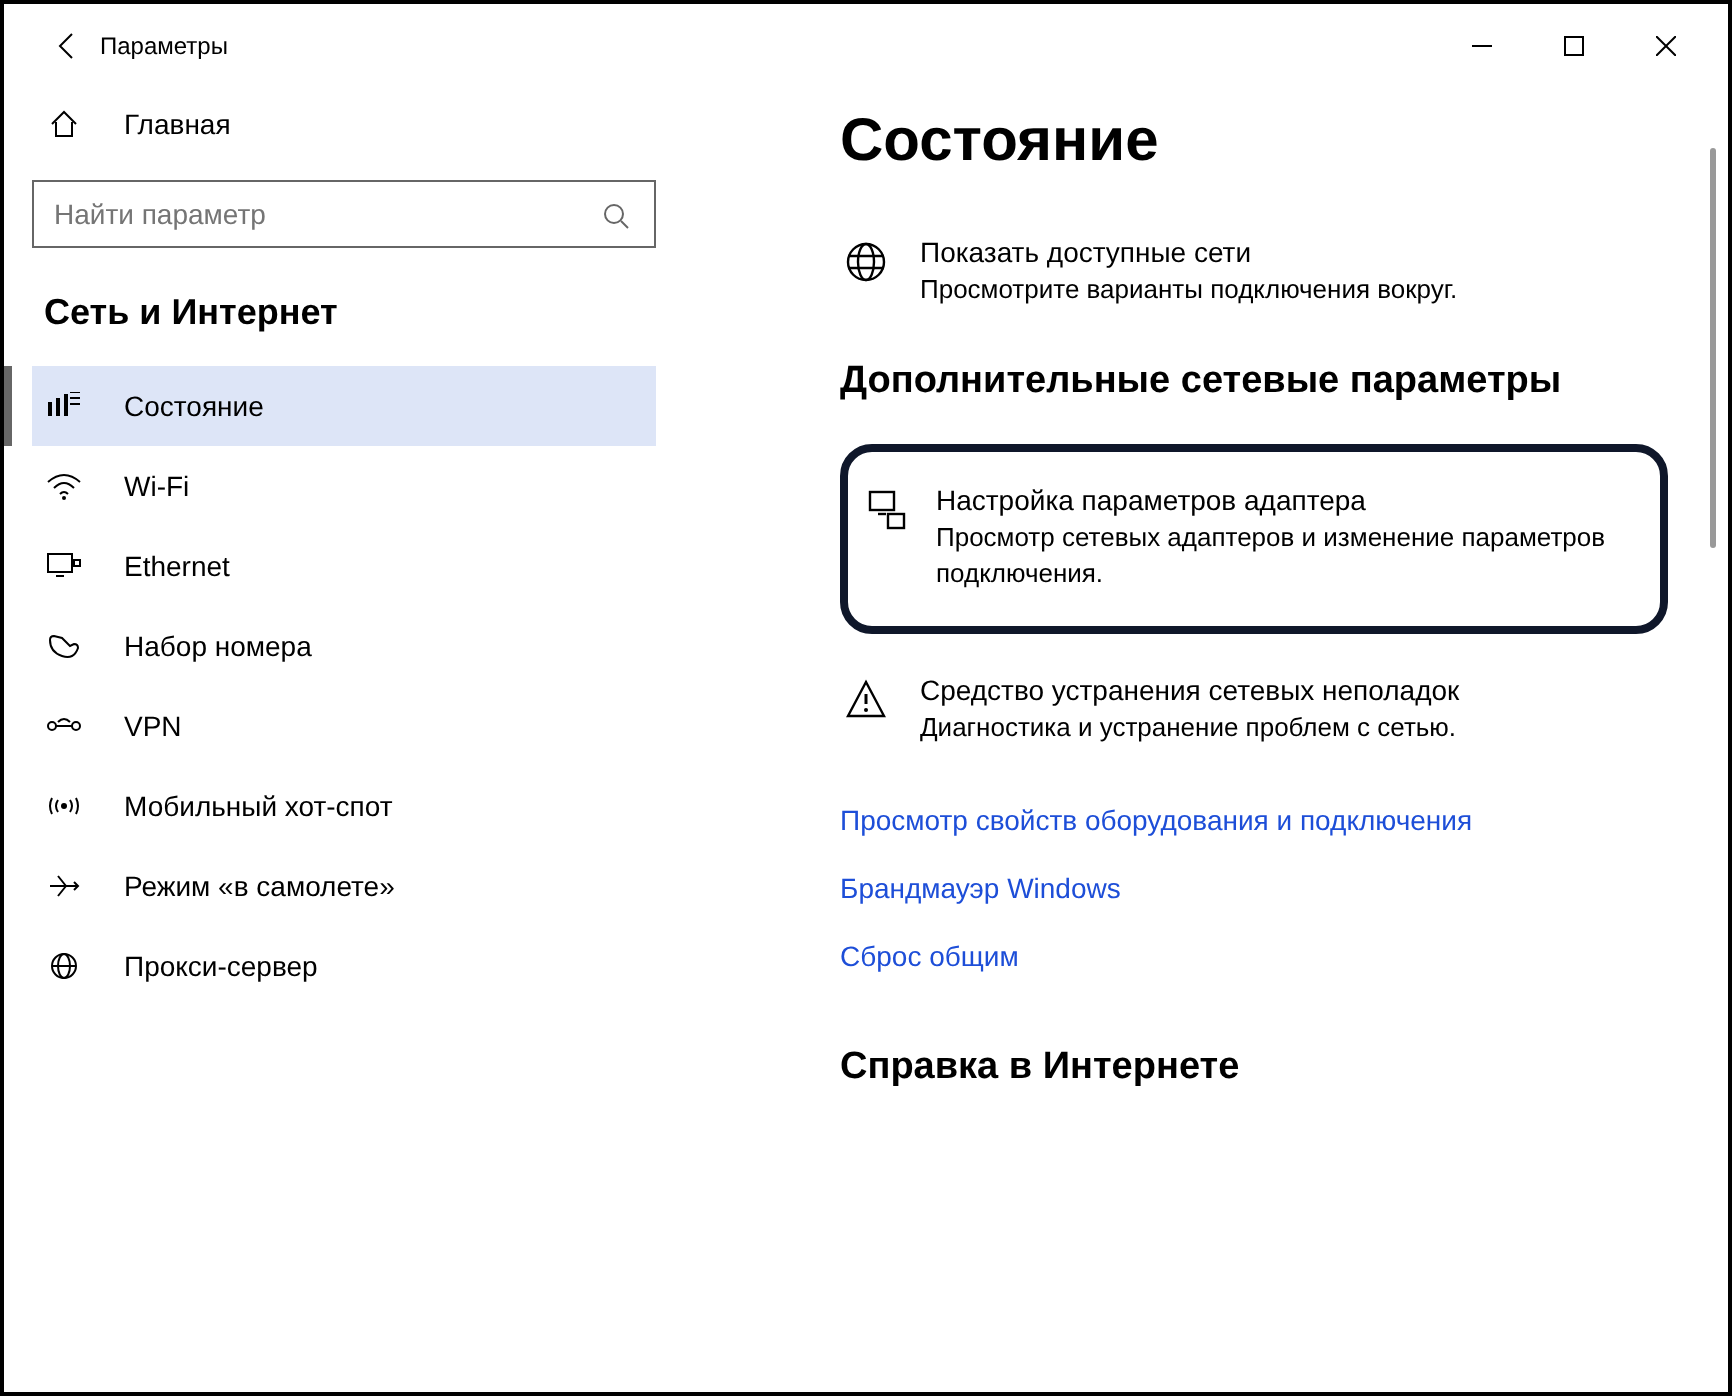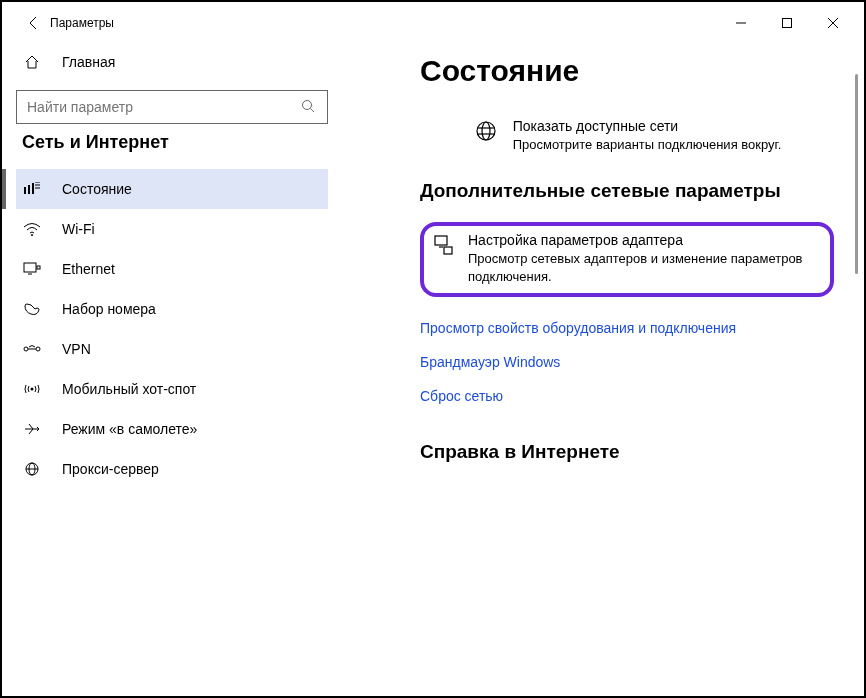--- a/index.html
+++ b/index.html
@@ -7,37 +7,37 @@
     .titlebar { display: flex; align-items: center; height: 42px; padding: 0 8px; }
     .back-btn { width: 32px; height: 32px; display: flex; align-items: center; justify-content: center; cursor: pointer; margin-left: 8px; }
     .title-text { font-size: 12px; color: #000; }
     .win-controls { margin-left: auto; display: flex; }
     .win-btn { width: 46px; height: 32px; display: flex; align-items: center; justify-content: center; cursor: pointer; }
     .content { display: flex; height: calc(100% - 42px); gap: 48px; }
     .sidebar { width: 340px; padding: 0 14px; }
     .home-row { display: flex; align-items: center; padding: 10px 6px; cursor: pointer; margin-bottom: 10px; }
     .home-row .icon { width: 20px; margin-right: 20px; display: flex; justify-content: center; }
     .home-row span { font-size: 14px; }
-    .search-box { display: flex; align-items: flex-start; border: 1px solid #666; padding: 8px 10px; margin-bottom: 8px; }
+    .search-box { display: flex; align-items: flex-end; border: 1px solid #666; padding: 8px 10px; margin-bottom: 22px; }
     .search-box input { border: none; outline: none; flex: 1; font-size: 14px; color: #666; background: transparent; }
     .search-box .sicon { width: 16px; }
     .category-title { font-size: 18px; font-weight: 600; margin-bottom: 16px; padding-left: 6px; }
     .nav-item { display: flex; align-items: center; padding: 12px 6px; cursor: pointer; position: relative; }
     .nav-item .icon { width: 20px; margin-right: 20px; display: flex; justify-content: center; }
     .nav-item span { font-size: 14px; }
     .nav-item.active { background: #dde5f7; }
     .nav-item.active::before { content: ''; position: absolute; left: -14px; top: 0; bottom: 0; width: 4px; background: #666; }
     .main { flex: 1; padding: 0 30px; overflow: hidden; position: relative; }
     .main h1 { font-size: 30px; font-weight: 600; margin: 10px 0 24px; }
-    .action-row { display: flex; padding: 6px 0; margin-bottom: 14px; cursor: pointer; justify-content: center; }
+    .action-row { display: flex; padding: 6px 0; margin-bottom: 14px; cursor: pointer; }
     .action-row .aicon { width: 26px; margin-right: 14px; display: flex; justify-content: center; padding-top: 2px; }
     .action-row .atext .atitle { font-size: 14px; color: #000; }
     .action-row .atext .adesc { font-size: 13px; color: #000000; margin-top: 2px; line-height: 1.4; }
     .section-title { font-size: 19px; font-weight: 600; margin: 20px 0 20px; }
-    .highlighted { border: 4px solid #6d28d9; border-radius: 16px; padding: 0 8px; margin-bottom: 14px; }
+    .highlighted { border: 4px solid #0f172a; border-radius: 16px; padding: 10px 8px; margin-bottom: 14px; }
     .link-item { font-size: 14px; color: #1d4ed8; cursor: pointer; padding: 9px 0; }
     .scrollbar { position: absolute; right: 6px; top: 30px; width: 3px; height: 200px; background: #999; border-radius: 2px; }
     svg { display: block; }
   </style>
 </head>
 <body>
 
 <div class="titlebar">
   <div class="back-btn">
     <svg width="16" height="16" viewBox="0 0 16 16">
@@ -205,22 +205,35 @@
             </svg>
         </div>
         <div class="atext">
           <div class="atitle">Настройка параметров адаптера</div>
           <div class="adesc">Просмотр сетевых адаптеров и изменение параметров подключения.</div>
         </div>
       </div>
     </div>
 
 
+    <div class="action-row">
+      <div class="aicon">
+        <svg width="22" height="22" viewBox="0 0 22 22">
+            <path d="M11 2 L20 19 L2 19 Z" stroke="#000" stroke-width="1.2" fill="none"></path>
+            <line x1="11" y1="8" x2="11" y2="13" stroke="#000" stroke-width="1.5"></line>
+            <circle cx="11" cy="16" r="1" fill="#000"></circle>
+          </svg>
+      </div>
+      <div class="atext">
+        <div class="atitle">Средство устранения сетевых неполадок</div>
+        <div class="adesc">Диагностика и устранение проблем с сетью.</div>
+      </div>
+    </div>
 
     <div class="link-item">Просмотр свойств оборудования и подключения</div>
     <div class="link-item">Брандмауэр Windows</div>
-    <div class="link-item">Сброс сетью</div>
+    <div class="link-item">Сброс общим</div>
 
     <div class="section-title" style="margin-top:28px">Справка в Интернете</div>
 
     <div class="scrollbar"></div>
   </div>
 </div>
 
 </body></html>

